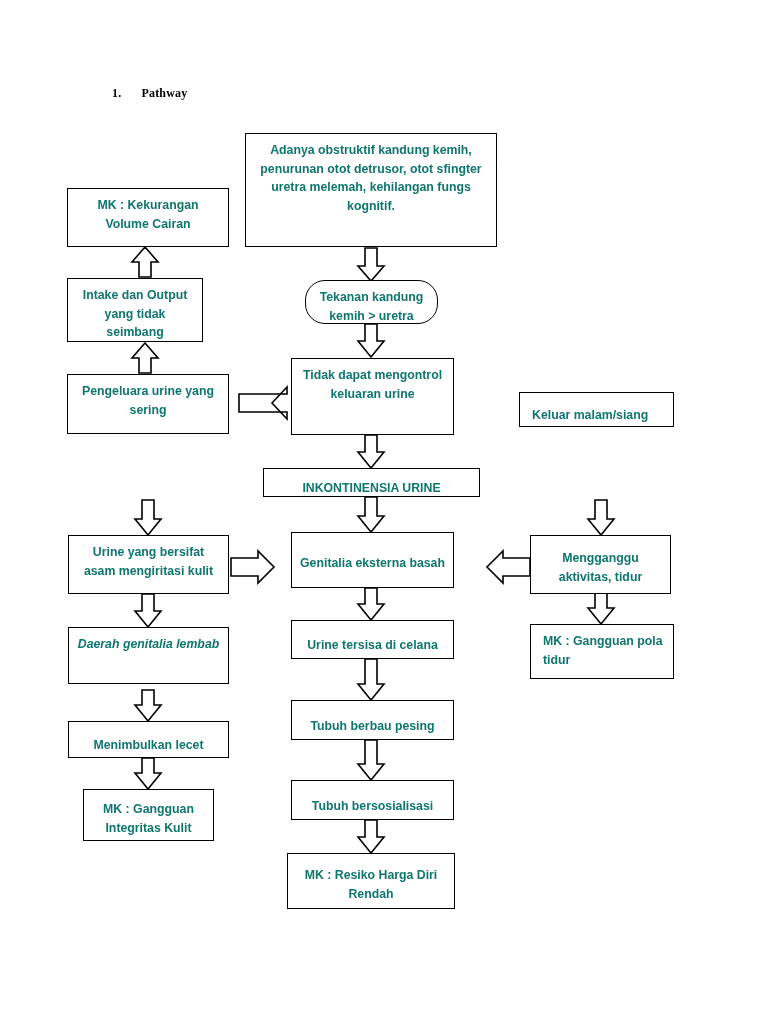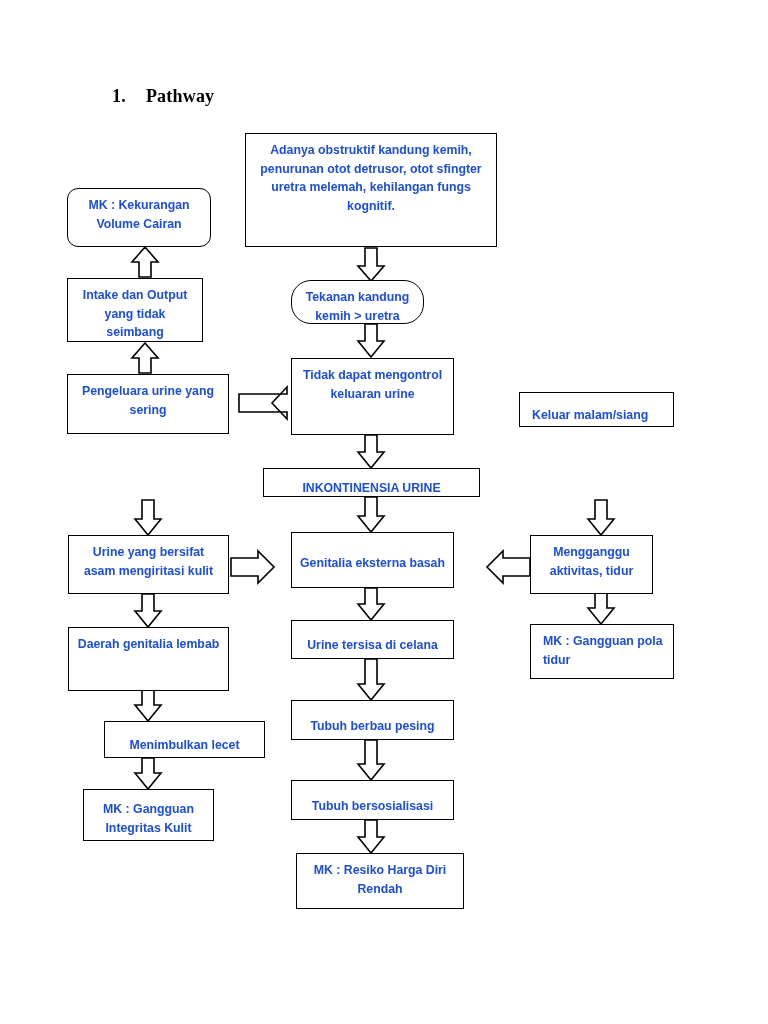--- a/index.html
+++ b/index.html
@@ -21,33 +21,33 @@
     width: 768px;
     height: 1024px;
   }
 
   .title {
     position: absolute;
     left: 112px;
     top: 86px;
     font-family: "Liberation Serif", serif;
     font-weight: bold;
-    font-size: 18px;
+    font-size: 12px;
     color: #000;
     white-space: nowrap;
     letter-spacing: 0.2px;
   }
   .title .num { margin-right: 20px; }
 
   .node {
     position: absolute;
     box-sizing: border-box;
     border: 1.4px solid #000;
     background: #fff;
-    color: #1d4ed8;
+    color: #0f766e;
     font-size: 12.3px;
     font-weight: bold;
     line-height: 1.52;
     display: flex;
     justify-content: center;
     padding: 7px 8px 0 8px;
   }
   .node > span {
     display: block;
     width: 100%;
@@ -110,33 +110,33 @@
 </svg>
 
 <div class="title">
   <span class="num">1.</span><span>Pathway</span>
 </div>
 
 <div class="node center-text" style="left:245px; top:133px; width:252px; height:114px;">
   <span>Adanya obstruktif kandung kemih, penurunan otot detrusor, otot sfingter uretra melemah, kehilangan fungs kognitif.</span>
 </div>
 
-<div class="node center-text" style="left:67px; top:188px; width:144px; height:59px;border-radius:11px;">
+<div class="node center-text" style="left:67px; top:188px; width:162px; height:59px;">
   <span>MK : Kekurangan Volume Cairan</span>
 </div>
 
 <div class="node center-text" style="left:67px; top:278px; width:136px; height:64px;">
   <span>Intake dan Output yang tidak seimbang</span>
 </div>
 
 <div class="node center-text" style="left:67px; top:374px; width:162px; height:60px;">
   <span>Pengeluara urine yang sering</span>
 </div>
 
-<div class="node center-text" style="left:291px; top:280px; width:133px; height:44px;border-radius:20px;">
+<div class="node center-text" style="left:305px; top:280px; width:133px; height:44px;border-radius:20px;">
   <span>Tekanan kandung kemih &gt; uretra</span>
 </div>
 
 <div class="node center-text" style="left:291px; top:358px; width:163px; height:77px;">
   <span>Tidak dapat mengontrol keluaran urine</span>
 </div>
 
 <div class="node left-text mid-v" style="left:519px; top:392px; width:155px; height:35px;">
   <span>Keluar malam/siang</span>
 </div>
@@ -146,47 +146,47 @@
 </div>
 
 <div class="node center-text" style="left:68px; top:535px; width:161px; height:59px;">
   <span>Urine yang bersifat asam mengiritasi kulit</span>
 </div>
 
 <div class="node center-text" style="left:291px; top:532px; width:163px; height:56px;align-items:center;">
   <span>Genitalia eksterna basah</span>
 </div>
 
-<div class="node center-text" style="left:530px; top:535px; width:123px; height:59px;">
+<div class="node center-text" style="left:530px; top:535px; width:141px; height:59px;align-items:center;">
   <span>Mengganggu aktivitas, tidur</span>
 </div>
 
-<div class="node center-text" style="left:68px; top:627px; width:161px; height:64px;">
+<div class="node center-text" style="left:68px; top:627px; width:161px; height:57px;font-style:italic;">
   <span>Daerah genitalia lembab</span>
 </div>
 
 <div class="node center-text mid-v" style="left:291px; top:620px; width:163px; height:39px;">
   <span>Urine tersisa di celana</span>
 </div>
 
 <div class="node left-text" style="left:530px; top:624px; width:144px; height:55px;">
   <span>MK : Gangguan pola tidur</span>
 </div>
 
-<div class="node center-text mid-v" style="left:68px; top:721px; width:161px; height:37px;margin-left:36px;">
+<div class="node center-text mid-v" style="left:68px; top:721px; width:161px; height:37px;">
   <span>Menimbulkan lecet</span>
 </div>
 
 <div class="node center-text mid-v" style="left:291px; top:700px; width:163px; height:40px;">
   <span>Tubuh berbau pesing</span>
 </div>
 
 <div class="node center-text" style="left:83px; top:789px; width:131px; height:52px;align-items:center;">
   <span>MK : Gangguan Integritas Kulit</span>
 </div>
 
 <div class="node center-text mid-v" style="left:291px; top:780px; width:163px; height:40px;">
   <span>Tubuh bersosialisasi</span>
 </div>
 
-<div class="node center-text" style="left:296px; top:853px; width:168px; height:56px;">
+<div class="node center-text" style="left:287px; top:853px; width:168px; height:56px;align-items:center;">
   <span>MK : Resiko Harga Diri Rendah</span>
 </div>
 
 </body></html>

